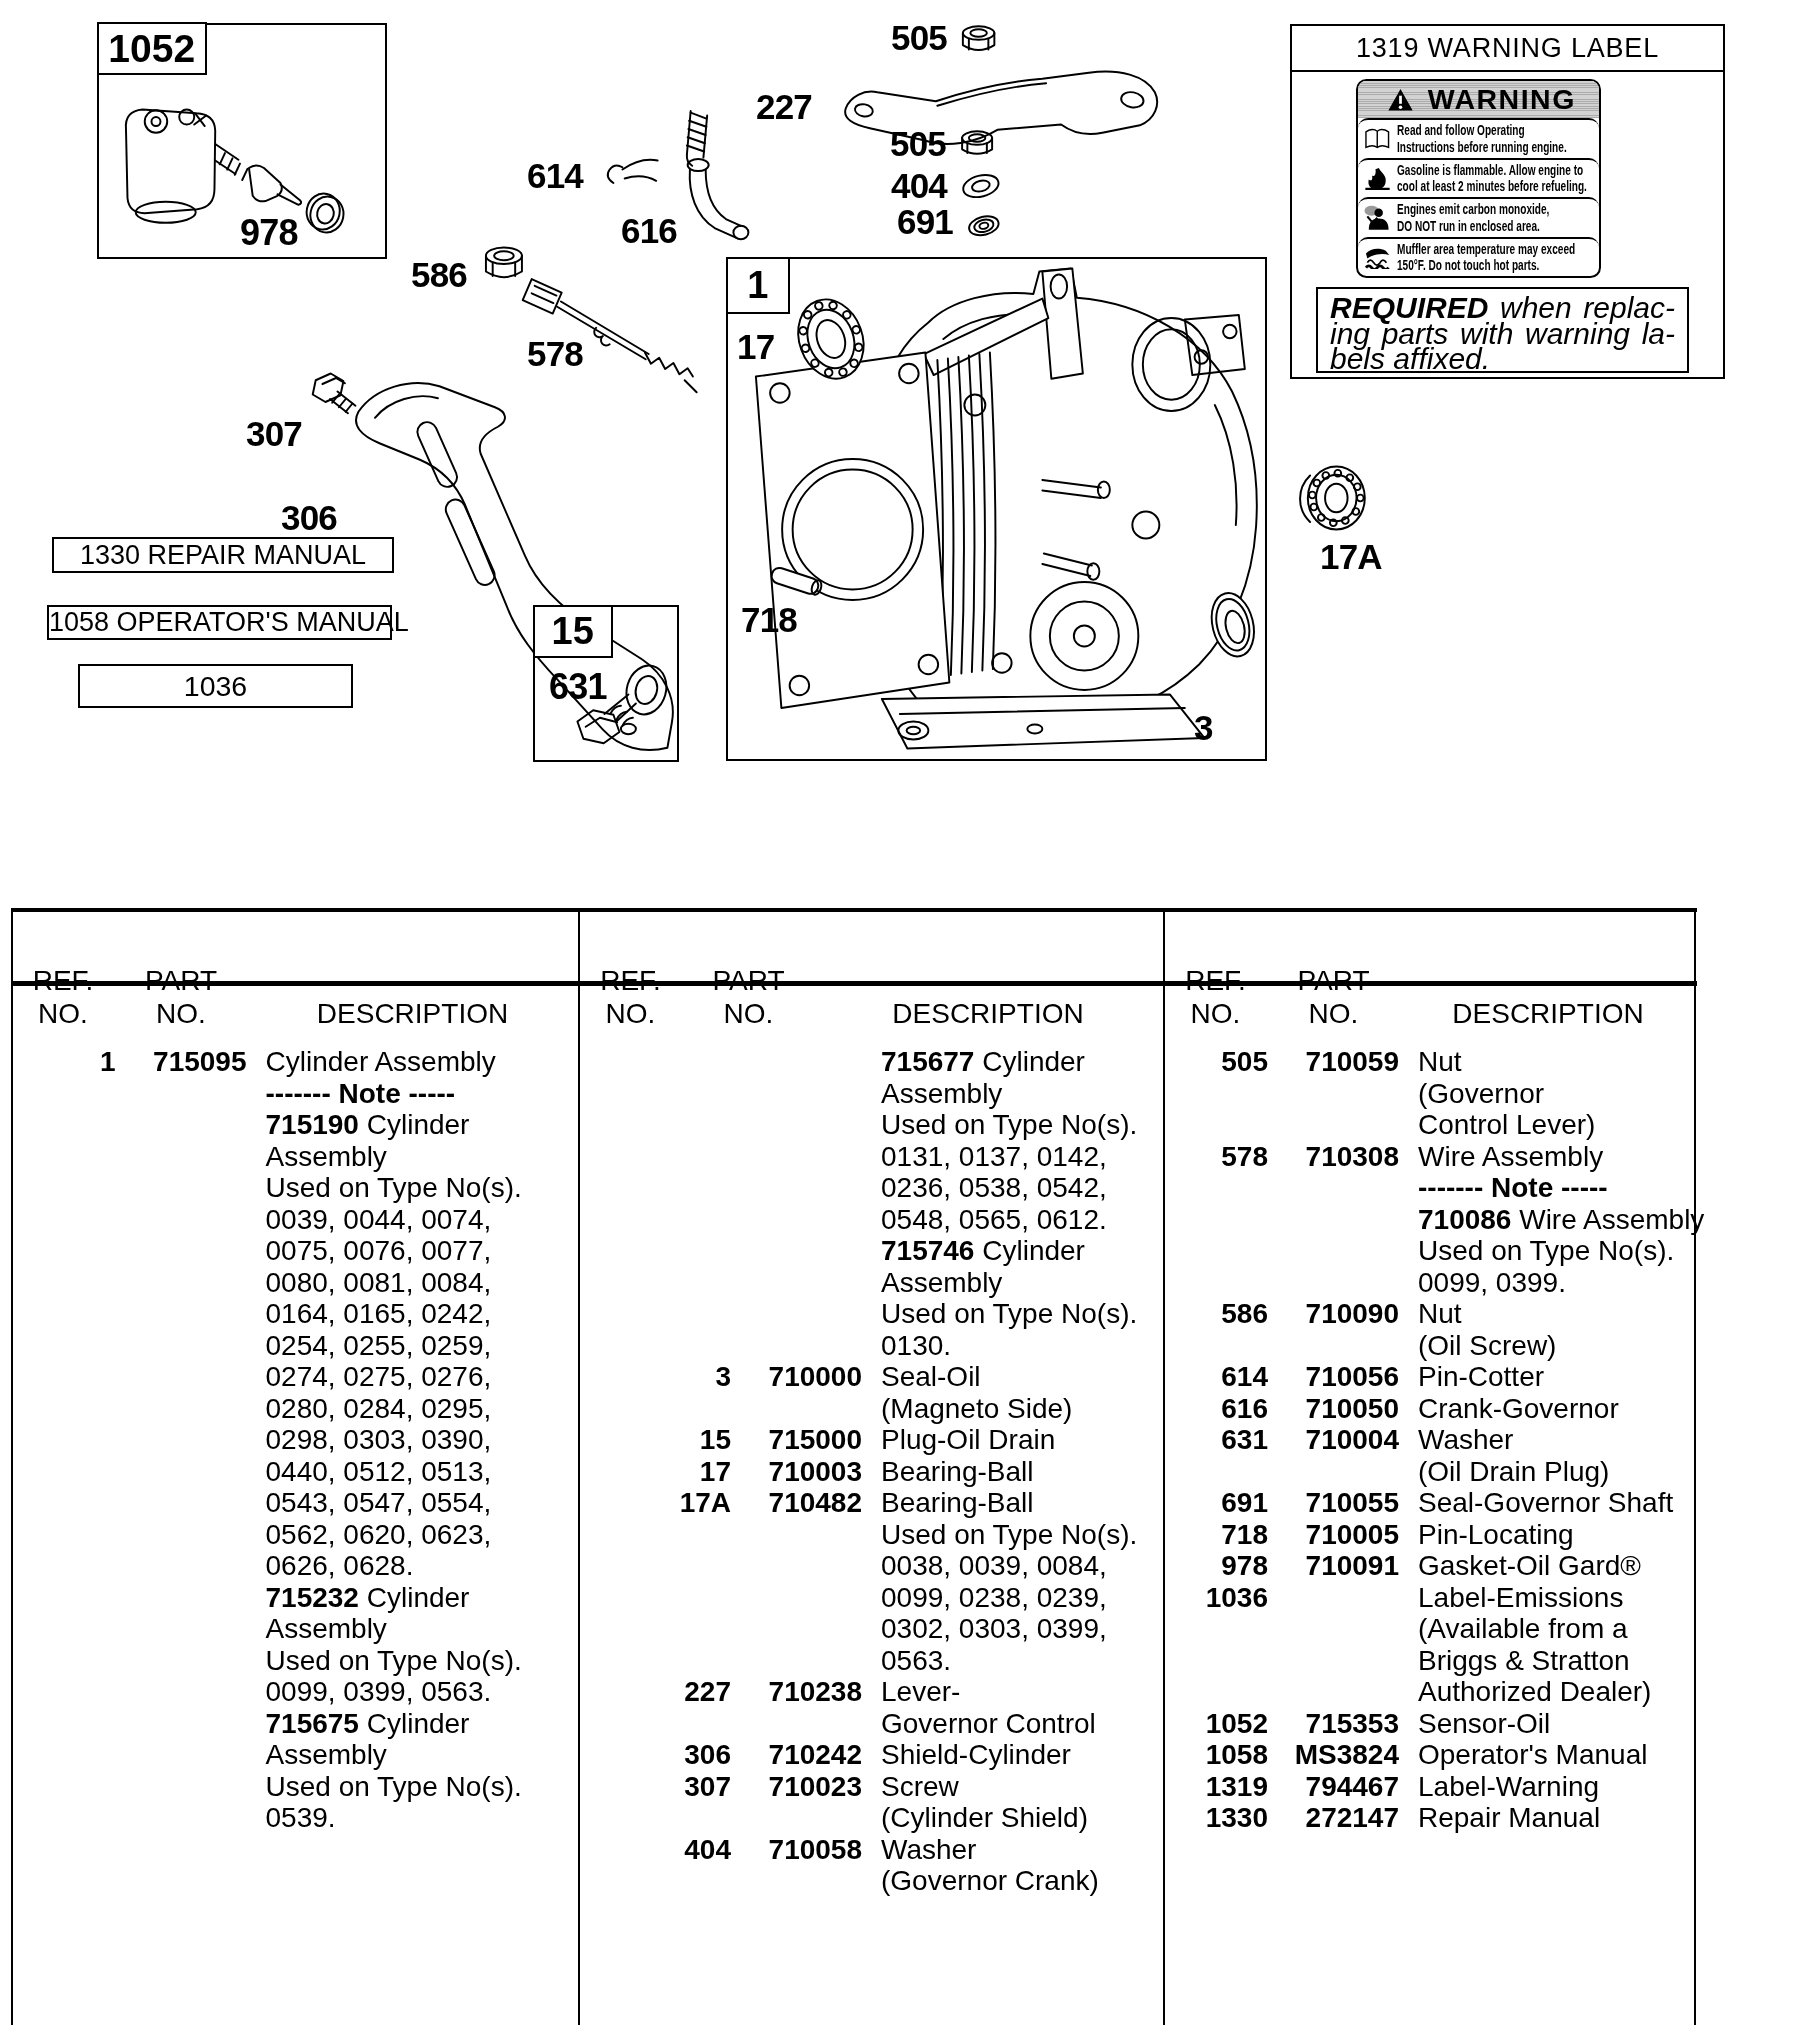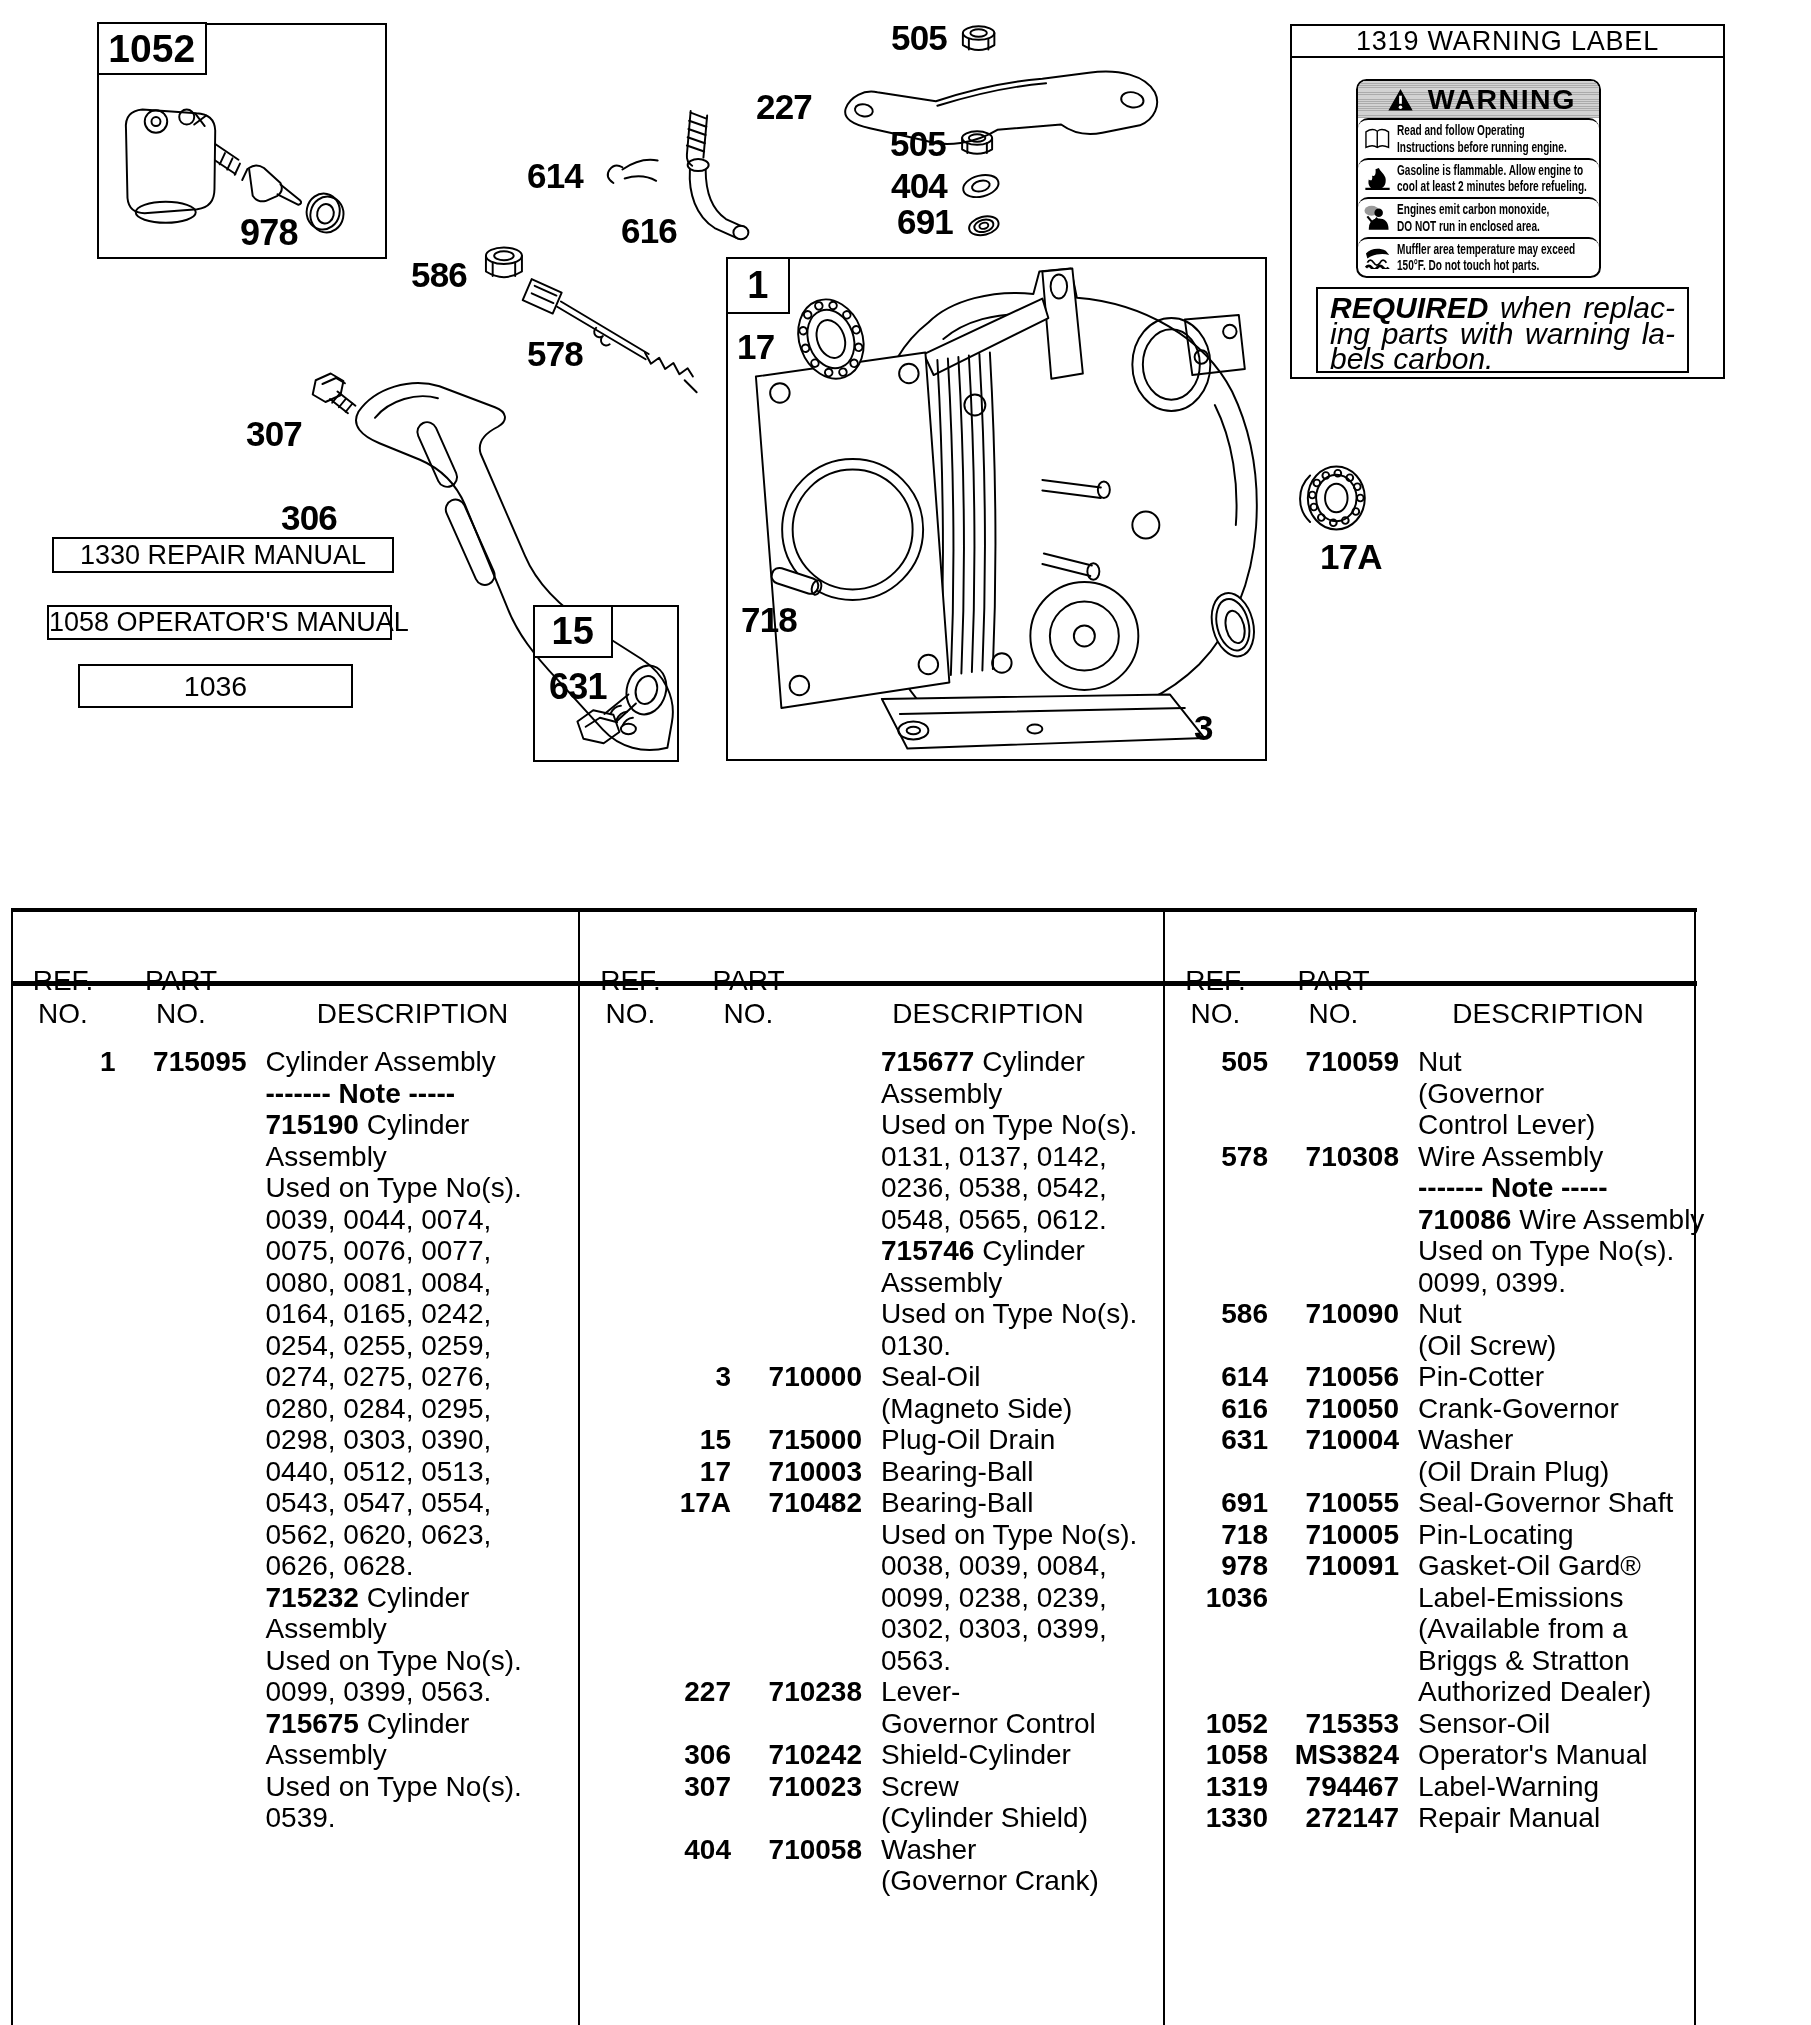--- a/index.html
+++ b/index.html
@@ -13,21 +13,21 @@
   .box{position:absolute;border:2.3px solid #000;background:transparent;}
   .corner{position:absolute;left:-2.3px;top:-2.3px;border:2.3px solid #000;display:flex;
           align-items:center;justify-content:center;font-weight:bold;background:#fff;}
   .callout{position:absolute;font-weight:bold;font-size:35px;line-height:1;letter-spacing:-0.8px;}
   .bignum{font-size:39px;}
   .mbox{position:absolute;border:2.3px solid #000;display:flex;align-items:center;
         font-size:27px;white-space:nowrap;}
   .mbox.center{justify-content:center;}
   
   #warnbox{position:absolute;border:2.3px solid #000;}
-  #warntitle{height:32px;border-bottom:2.3px solid #000;display:flex;align-items:center;
+  #warntitle{height:46px;border-bottom:2.3px solid #000;display:flex;align-items:center;
              justify-content:center;font-size:27px;letter-spacing:0.8px;}
   #warnlabel{position:absolute;border:2.3px solid #000;border-radius:10.5px;overflow:hidden;
              display:flex;flex-direction:column;background:#fff;}
   #warnband{height:37px;display:flex;align-items:center;justify-content:center;gap:7.5px;
             background-image:repeating-linear-gradient(0deg,#ababab 0 0.8px,#d2d2d2 0.8px 2.3px),
                              repeating-linear-gradient(90deg,#ababab 0 0.8px,#d2d2d2 0.8px 2.3px);
             background-color:#c0c0c0;}
   #warnband .wword{font-weight:bold;font-size:28.5px;letter-spacing:1.5px;}
   .wrow{flex:1;display:flex;align-items:center;border-top:2.3px solid #000;border-radius:10px;}
   .wicon{width:39px;display:flex;align-items:center;justify-content:center;flex:none;}
@@ -347,21 +347,21 @@
             <path d="M4,32 q4,-5 8,0 q4,5 8,0 q4,-5 8,0 q4,5 8,0" stroke="#000" stroke-width="4" fill="none"></path>
           </svg>
       </span>
       <span class="wtext"><span>Muffler area temperature may exceed</span><br><span>150°F.  Do not touch hot parts.</span></span>
     </div>
   </div>
 
   <div id="reqbox" style="left:1316px;top:287px;width:373px;height:86px;">
     <div class="rline"><span class="req-b">REQUIRED</span><span> when replac-</span></div>
     <div class="rline"><span>ing parts with warning la-</span></div>
-    <div class="rline last"><span>bels carbon.</span></div>
+    <div class="rline last"><span>bels affixed.</span></div>
   </div>
 
   <div class="rule" style="left:10.5px;top:908px;width:1686px;height:3.8px;"></div>
   <div class="rule" style="left:10.5px;top:981px;width:1686px;height:4.5px;"></div>
   <div class="rule" style="left:10.5px;top:908px;width:2.3px;height:1117px;"></div>
   <div class="rule" style="left:578px;top:908px;width:2.3px;height:1117px;"></div>
   <div class="rule" style="left:1163px;top:908px;width:2.3px;height:1117px;"></div>
   <div class="rule" style="left:1694px;top:908px;width:2.3px;height:1117px;"></div>
 
   <div class="thead" style="left:10.5px;width:568px;">

